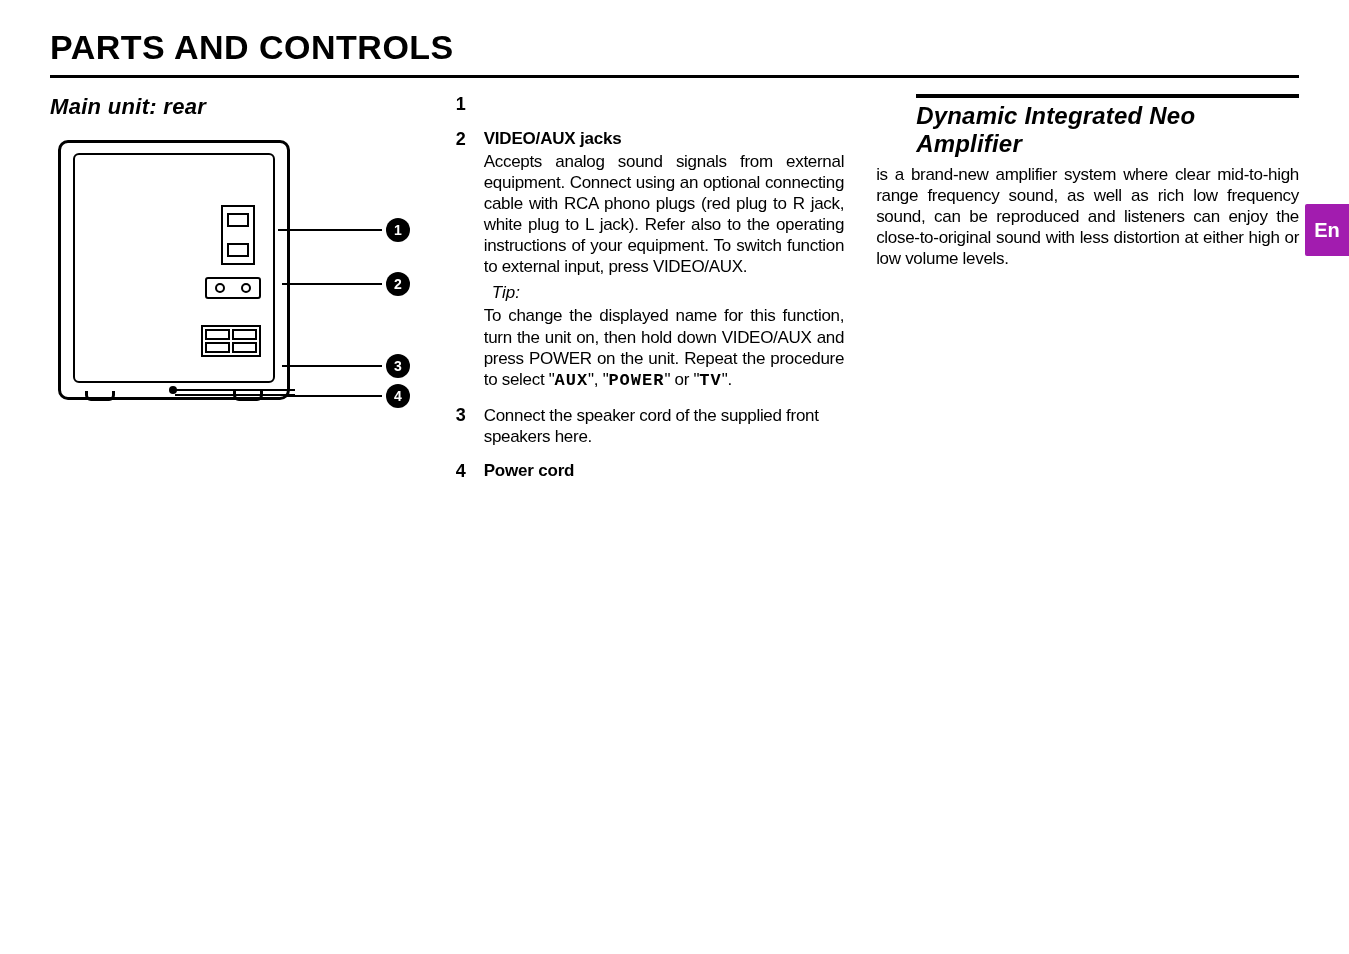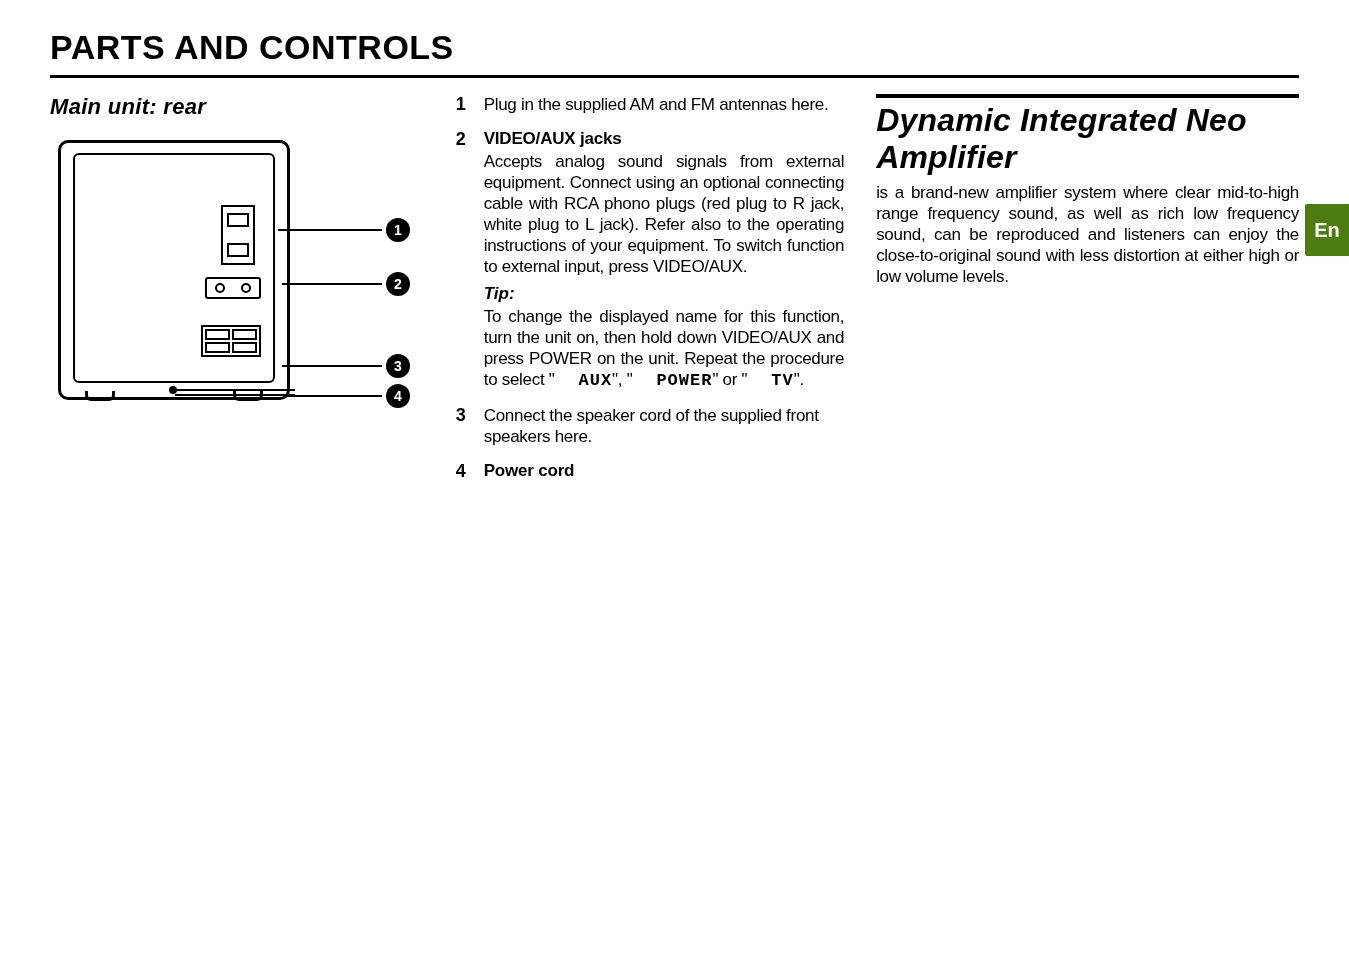--- a/index.html
+++ b/index.html
@@ -5,31 +5,31 @@
 * { margin:0; padding:0; box-sizing:border-box; }
 html,body { width:1349px; height:954px; background:#fff; font-family:Arial,Helvetica,sans-serif; color:#000; }
 .page { position:relative; width:1349px; height:954px; padding:28px 50px 40px 50px; }
 .title { font-weight:900; font-size:34px; letter-spacing:0.5px; font-stretch:condensed; margin-bottom:8px; }
 .hr-main { border:0; border-top:3px solid #000; margin-bottom:16px; width:1249px; }
 .cols { display:flex; gap:32px;justify-content:flex-end; }
 .col-left { width:380px; display:flex; flex-direction:column; }
 .col-mid  { width:395px; }
 .col-right{ width:430px; }
 .subhead { font-weight:900; font-style:italic; font-size:22px; margin-bottom:14px; font-family:Arial,Helvetica,sans-serif; letter-spacing:0.3px; }
-.right-head { font-weight:900; font-style:italic; font-size:32px; border-top:4px solid #000; padding-top:4px; margin-bottom:6px; letter-spacing:0.2px; }
+.right-head { font-weight:900; font-style:italic; font-size:24px; border-top:4px solid #000; padding-top:4px; margin-bottom:6px; letter-spacing:0.2px;margin-left:40px; }
 .body-txt { font-size:17px; line-height:1.24; font-stretch:condensed; letter-spacing:-0.3px; }
 .justify { text-align:justify; }
-.lang-tab { position:absolute; right:0; top:204px; width:44px; height:52px; background:#4d7c0f; color:#fff; font-weight:900; font-size:20px; display:flex; align-items:center; justify-content:center; border-radius:2px 0 0 2px; }
+.lang-tab { position:absolute; right:0; top:204px; width:44px; height:52px; background:#a21caf; color:#fff; font-weight:900; font-size:20px; display:flex; align-items:center; justify-content:center; border-radius:2px 0 0 2px; }
 .item { margin-bottom:14px; }
 .item-row { display:flex; }
 .bullet { font-weight:900; font-size:18px; width:28px; flex-shrink:0; }
 .item-body { flex:1; }
 .item-head { font-weight:900; font-size:17px; margin-bottom:2px; font-stretch:condensed; letter-spacing:-0.2px; }
-.tip-head { font-weight:700; font-style:italic; font-size:17px; margin:6px 0 2px 0; }
-.mono { font-family:"Courier New",monospace; font-weight:700; letter-spacing:1px;margin-left:24px; }
+.tip-head { font-weight:400; font-style:italic; font-size:17px; margin:6px 0 2px 8px; }
+.mono { font-family:"Courier New",monospace; font-weight:700; letter-spacing:1px; }
 
 .diagram { position:relative; width:360px; height:280px; margin-top:6px; }
 .unit { position:absolute; left:8px; top:0; width:232px; height:260px; border:3px solid #000; border-radius:10px; background:#fff; }
 .unit-inner { position:absolute; left:12px; top:10px; right:12px; bottom:14px; border:2px solid #000; border-radius:6px; }
 .ant-block { position:absolute; right:18px; top:50px; width:34px; height:60px; border:2px solid #000; }
 .ant-block::before, .ant-block::after { content:""; position:absolute; left:4px; right:4px; height:10px; border:2px solid #000; }
 .ant-block::before { top:6px; }
 .ant-block::after  { bottom:6px; }
 .aux-block { position:absolute; right:12px; top:122px; width:56px; height:22px; border:2px solid #000; border-radius:3px; display:flex; align-items:center; justify-content:space-around; }
 .aux-block span { width:10px; height:10px; border:2px solid #000; border-radius:50%; display:block; }
@@ -102,21 +102,20 @@
           </div>
       </div>
     </div>
 
     <div class="col-mid">
 
       <div class="item">
         <div class="item-row">
           <div class="bullet">1</div>
           <div class="item-body">
-            <div class="body-txt">Plug in the supplied AM and FM antennas here.</div>
           </div>
         </div>
       </div>
 
       <div class="item">
         <div class="item-row">
           <div class="bullet">2</div>
           <div class="item-body">
             <div class="item-head">VIDEO/AUX jacks</div>
             <div class="body-txt justify">Accepts analog sound signals from external equipment. Connect using an optional connecting cable with RCA phono plugs (red plug to R jack, white plug to L jack). Refer also to the operating instructions of your equipment. To switch function to external input, press VIDEO/AUX.</div>

